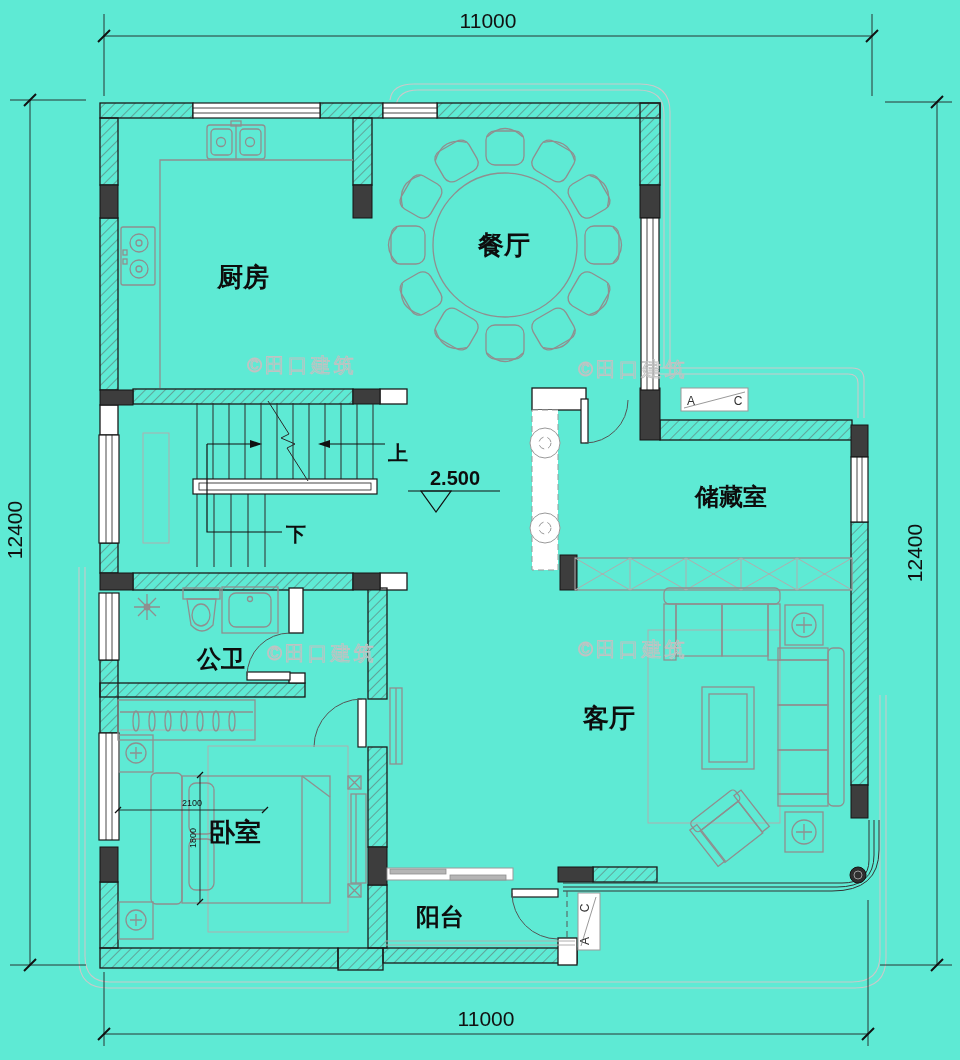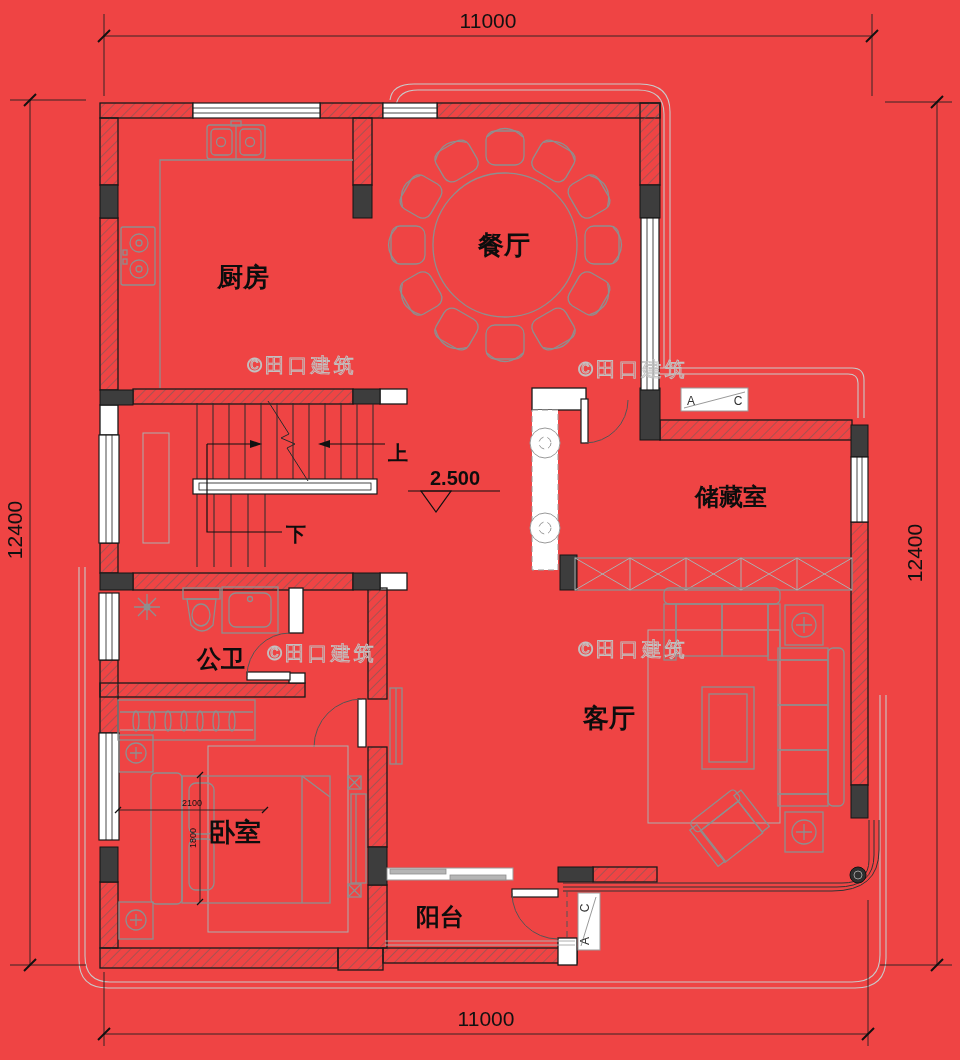--- a/index.html
+++ b/index.html
@@ -1,16 +1,16 @@
 <!DOCTYPE html>
 <html><head>
 <meta charset="utf-8">
 <style>
   html,body{margin:0;padding:0;background:#ffffff;}
-  .stage{width:960px;height:1060px;position:relative;background:#ef4444;font-family:"Liberation Sans",sans-serif;}
+  .stage{width:960px;height:1060px;position:relative;background:#5eead4;font-family:"Liberation Sans",sans-serif;}
   svg{display:block}
   .wall{fill:url(#hatch);stroke:#1a1a1a;stroke-width:1.3;}
   .stub{fill:#ffffff;stroke:#1a1a1a;stroke-width:1.3;}
   .col{fill:#3d3d3d;stroke:#141414;stroke-width:1;}
   .win{fill:#ffffff;stroke:#1a1a1a;stroke-width:1.2;}
   .winl{stroke:#1a1a1a;stroke-width:0.8;fill:none;}
   .furn{fill:none;stroke:#8f8f8f;stroke-width:1.3;}
   .furnf{fill:#b5b5b5;stroke:#8f8f8f;stroke-width:0.8;}
   .lite{fill:none;stroke:#aeaeae;stroke-width:1;}
   .eave{fill:none;stroke:#c9c9c9;stroke-width:1.1;}

